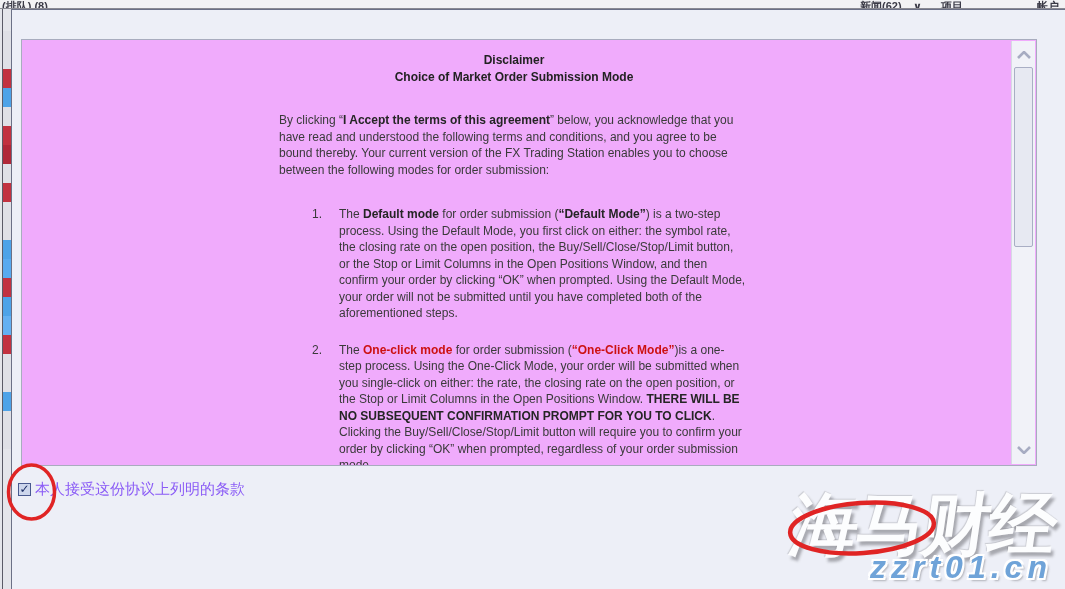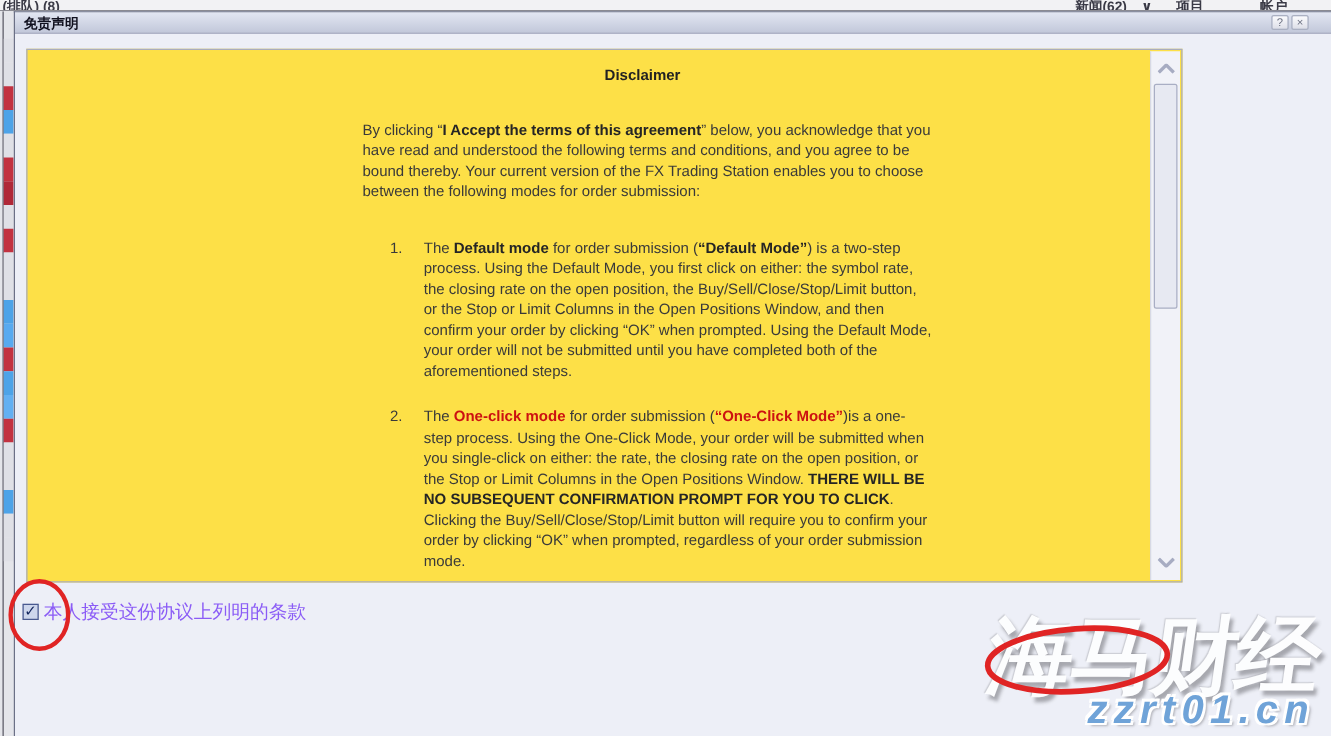--- a/index.html
+++ b/index.html
@@ -23,26 +23,26 @@
   .titlebar { position:absolute; left:0; top:0; width:100%; height:17px;
     background:linear-gradient(#e2e6f2,#c2c8da); border-bottom:1px solid #9aa0b8;
     display:flex; align-items:center; }
   .titlebar .title { font-size:11px; font-weight:bold; color:#10101e; padding-left:7px; }
   .tb-btn { position:absolute; top:2px; width:14px; height:12px; font-size:9px; line-height:11px;
     text-align:center; color:#6a6f80; background:linear-gradient(#fbfbfd,#dddfe8);
     border:1px solid #aab0c2; border-radius:2px; }
   .tb-help { right:34px; } .tb-close { right:18px; }
 
   
-  .doc-panel { position:absolute; left:9px; top:29px; width:925px; height:427px;
-    background:#fde047; border:1px solid #a8acbe; overflow:hidden; }
+  .doc-panel { position:absolute; left:9px; top:29px; width:1016px; height:427px;
+    background:#f0abfc; border:1px solid #a8acbe; overflow:hidden; }
   .doc-content { position:absolute; left:257px; top:12px; width:470px; color:#3a3a3a;
     font-size:12px; line-height:16.5px; }
   .doc-h { text-align:center; font-weight:bold; color:#222; font-size:12px; line-height:16.5px; }
-  .doc-intro { margin-top:27px;margin-left:11px; }
+  .doc-intro { margin-top:27px; }
   .doc-item { display:flex; margin-top:28px; }
   .doc-item + .doc-item { margin-top:20px; }
   .doc-num { margin-left:33px; width:27px; flex:none; }
   .doc-itext { width:408px; }
   .b { font-weight:bold; color:#252525; }
   .red { color:#cc1111;text-align:right; }
 
   
   .scrollbar { position:absolute; right:1px; top:1px; width:24px; height:423px;
     background:#f1f2f8; border-left:1px solid #d7d9e4; }
@@ -81,21 +81,21 @@
 </head>
 <body>
 
 <div class="stage">
 
   <div class="top-strip" id="top-strip">
       <span class="top-frag" style="left: 2px;">(排队) (8)</span>
       <span class="top-frag" style="left: 860px;">新闻(62)</span>
       <span class="top-frag" style="left: 913px;">∨</span>
       <span class="top-frag" style="left: 941px;">项目</span>
-      <span class="top-frag" style="left: 1008px;">帐户</span>
+      <span class="top-frag" style="left: 1037px;">帐户</span>
     </div>
 
   <div class="left-strip" id="left-strip">
     <div class="vline"></div>
   <div class="ls-block" style="top: 22px; background: rgb(223, 224, 230);"></div>
       <div class="ls-block" style="top: 41px; background: rgb(223, 224, 230);"></div>
       <div class="ls-block" style="top: 60px; background: rgb(194, 50, 64);"></div>
       <div class="ls-block" style="top: 79px; background: rgb(77, 163, 232);"></div>
       <div class="ls-block" style="top: 98px; background: rgb(223, 224, 230);"></div>
       <div class="ls-block" style="top: 117px; background: rgb(194, 50, 64);"></div>
@@ -111,29 +111,25 @@
       <div class="ls-block" style="top: 307px; background: rgb(99, 176, 242);"></div>
       <div class="ls-block" style="top: 326px; background: rgb(194, 50, 64);"></div>
       <div class="ls-block" style="top: 345px; background: rgb(223, 224, 230);"></div>
       <div class="ls-block" style="top: 364px; background: rgb(223, 224, 230);"></div>
       <div class="ls-block" style="top: 383px; background: rgb(77, 163, 232);"></div>
       <div class="ls-block" style="top: 402px; background: rgb(223, 224, 230);"></div>
       <div class="ls-block" style="top: 421px; background: rgb(223, 224, 230);"></div>
     </div>
 
   <div class="dialog">
-    <div class="titlebar">
-      <span class="title">免责声明</span>
-      <span class="tb-btn tb-help">?</span>
-      <span class="tb-btn tb-close">×</span>
-    </div>
 
     <div class="doc-panel">
       <div class="doc-content">
         <div class="doc-h">Disclaimer</div>
+        <div class="doc-h">Choice of Market Order Submission Mode</div>
         <div class="doc-intro"><span>By clicking “</span><span class="b">I Accept the terms of this agreement</span><span>” below, you acknowledge that you have read and understood the following terms and conditions, and you agree to be bound thereby. Your current version of the FX Trading Station enables you to choose between the following modes for order submission:</span></div>
         <div class="doc-item">
           <span class="doc-num">1.</span>
           <span class="doc-itext"><span>The </span><span class="b">Default mode</span><span> for order submission (</span><span class="b">“Default Mode”</span><span>) is a two-step process.  Using the Default Mode, you first click on either:  the symbol rate, the closing rate on the open position, the Buy/Sell/Close/Stop/Limit button, or the Stop or Limit Columns in the Open Positions Window, and then confirm your order by clicking “OK” when prompted.  Using the Default Mode, your order will not be submitted until you have completed both of the aforementioned steps.</span></span>
         </div>
         <div class="doc-item">
           <span class="doc-num">2.</span>
           <span class="doc-itext"><span>The </span><span class="b red">One-click mode</span><span> for order submission (</span><span class="b red">“One-Click Mode”</span><span>)is a one-step process.  Using the One-Click Mode, your order will be submitted when you single-click on either:  the rate, the closing rate on the open position, or the Stop or Limit Columns in the Open Positions Window.  </span><span class="b">THERE WILL BE NO SUBSEQUENT CONFIRMATION PROMPT FOR YOU TO CLICK</span><span>. Clicking the Buy/Sell/Close/Stop/Limit button will require you to confirm your order by clicking “OK” when prompted, regardless of your order submission mode.</span></span>
         </div>
       </div>

